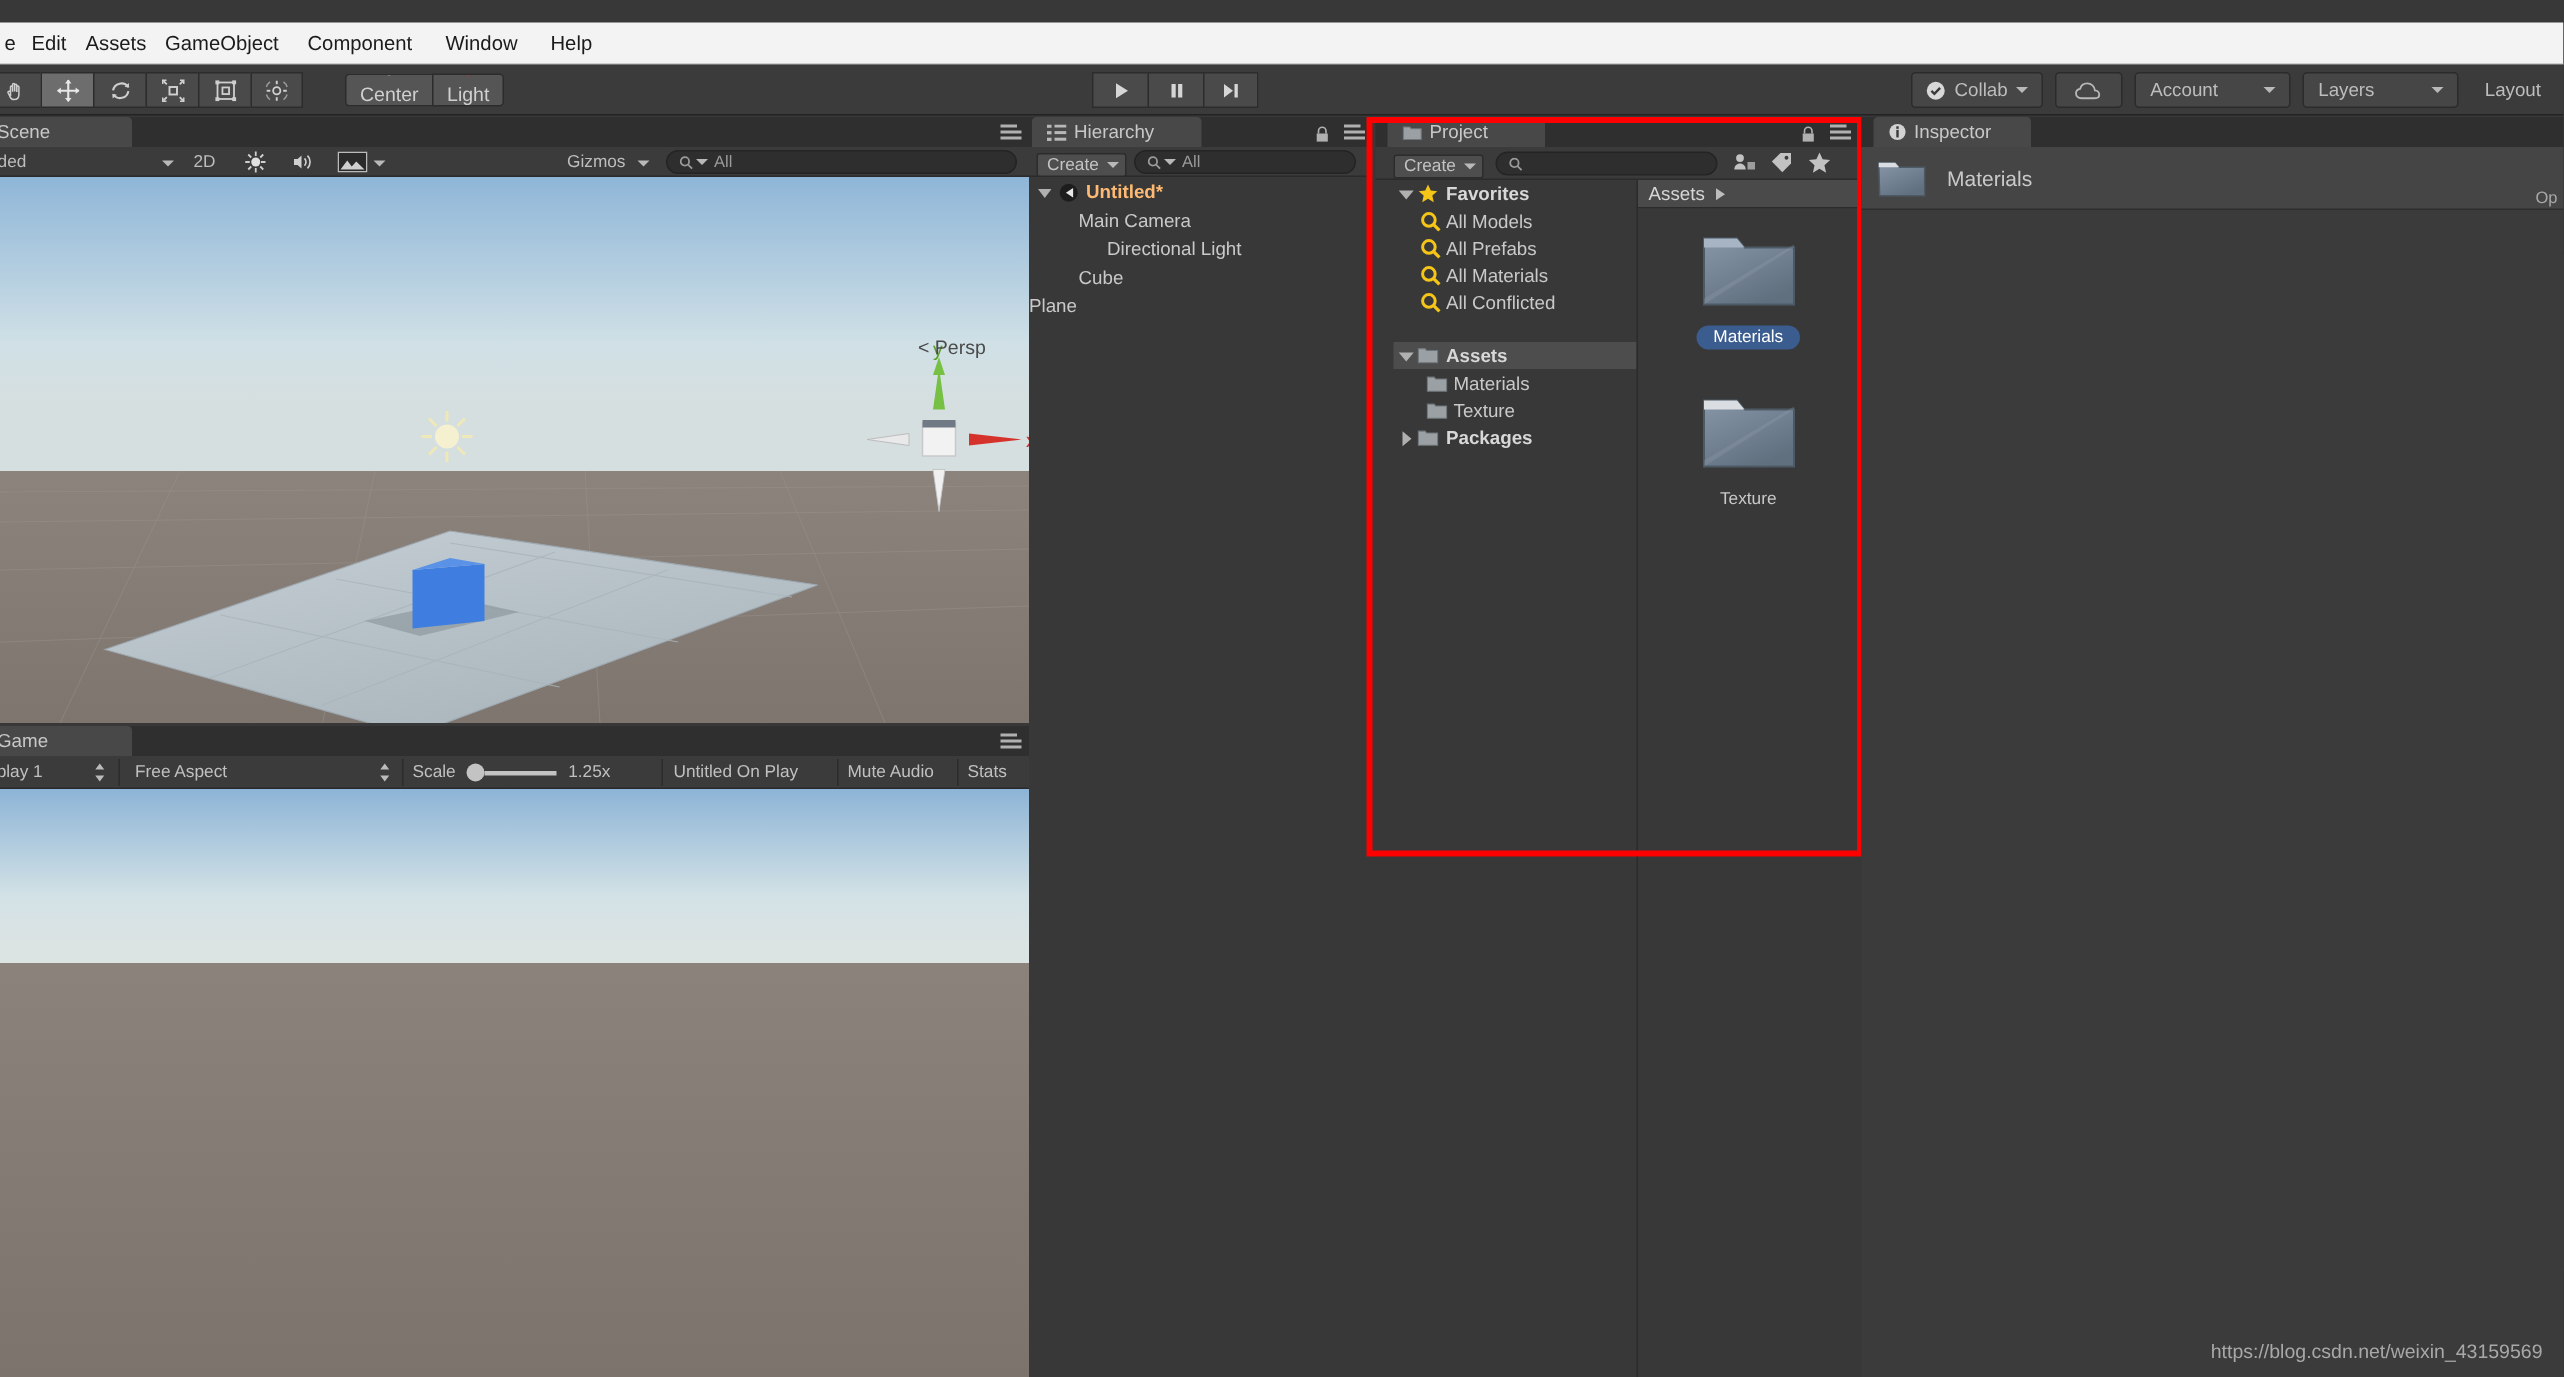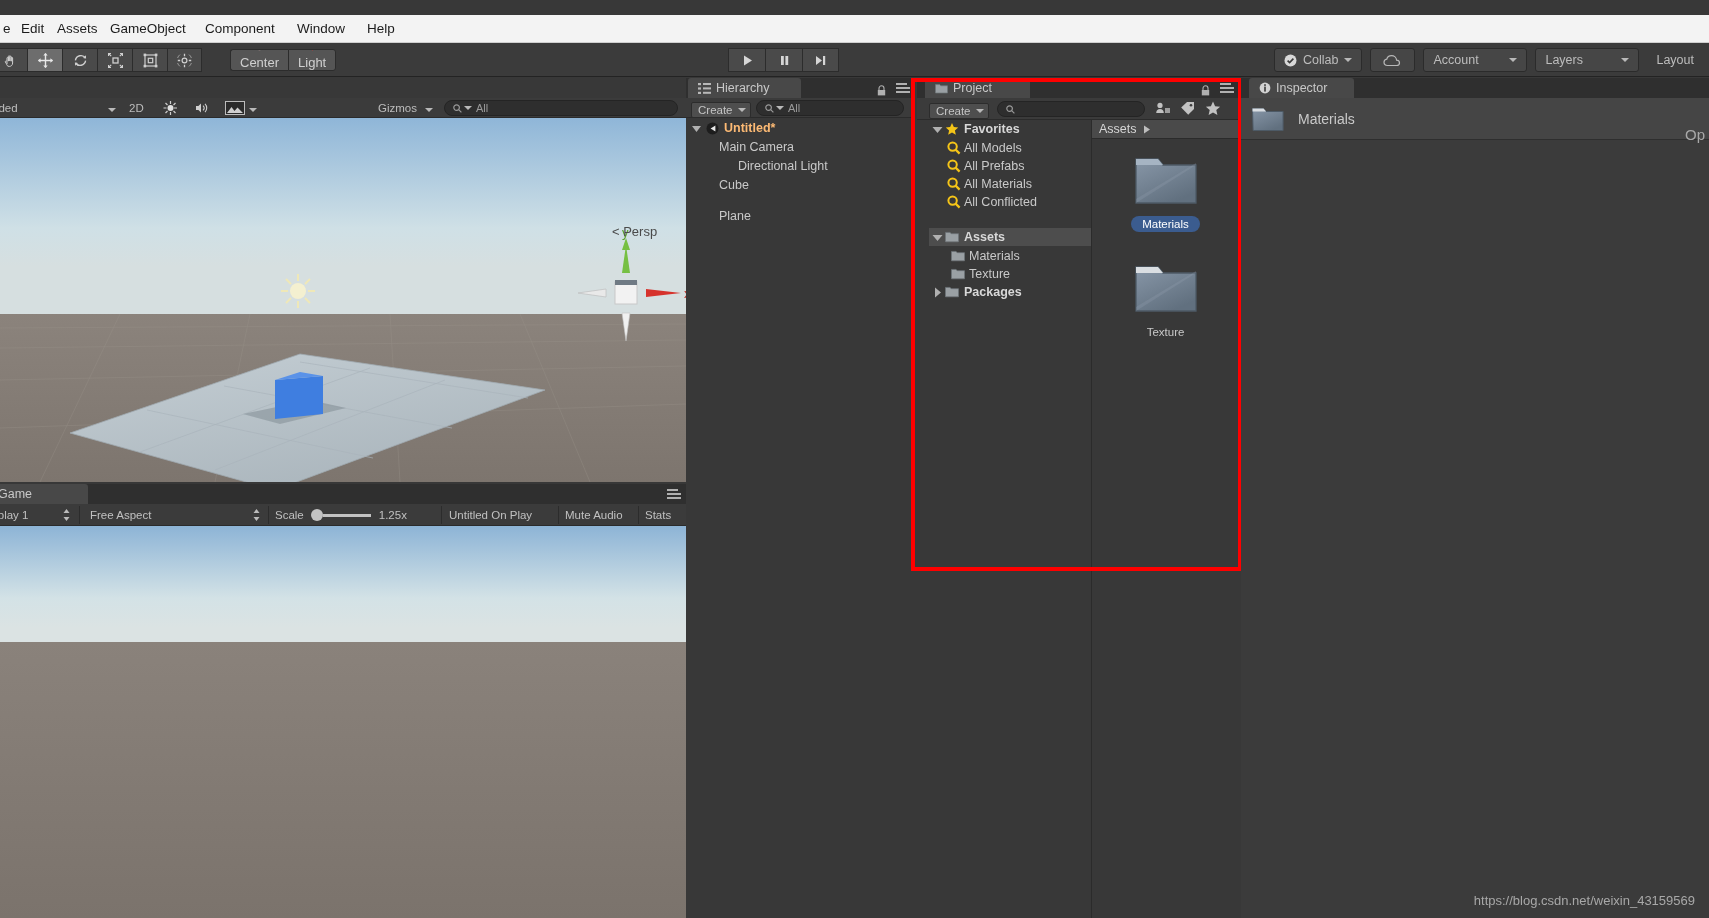--- a/index.html
+++ b/index.html
@@ -106,21 +106,21 @@
 
   .redbox { position:absolute; left:911px; top:78px; width:331px; height:493px;
     border:4px solid #ff0000; pointer-events:none; }
 
   
   #inspector-panel { left:1241px; top:78px; width:468px; height:840px; }
   .insBody { position:absolute; left:0; top:20px; right:0; bottom:0; background:#3b3b3b; }
   .insHead { position:absolute; left:0; top:0; height:42px; width:100%; background:#454545;
     border-bottom:1px solid #2e2e2e; display:flex; align-items:center; gap:13px; padding-left:10px; }
   .insTitle { color:#c9c9c9; font-size:14px; }
-  .insOpen { position:absolute; right:4px; top:28px; color:#a8a8a8; font-size:15px; }
+  .insOpen { position:absolute; right:4px; top:28px; color:#a8a8a8; font-size:11px; }
 
   .watermark { position:absolute; right:14px; bottom:10px; color:#a8a8a8; font-size:13px; }
 </style>
 </head>
 <body>
 
 <div class="root">
 
 
   <div class="menubar">
@@ -239,20 +239,30 @@
         <span>Layers</span>
         <span class="caret"></span>
       </div>
       <div class="rbtn plain">
         <span>Layout</span>
       </div>
     </div>
   </div>
 
   <div class="panel" id="scene-panel">
+    <div class="ptabstrip">
+      <div class="ptab" style="left:-12px;width:100px">
+        <span>Scene</span>
+      </div>
+      <div class="burger" style="top:5px">
+          <i></i>
+          <i></i>
+          <i></i>
+        </div>
+    </div>
 
     <div class="sceneToolbar2">
       <div class="stItem" style="left:-8px">
         <span>aded</span>
       </div>
       <div class="stItem" style="left:108px">
         <span class="caret" style="display:inline-block;margin-top:9px"></span>
       </div>
       <div class="stItem" style="left:129px">
         <span>2D</span>
@@ -511,21 +521,21 @@
           </svg>
         <svg width="13" height="13" viewBox="0 0 13 13">
             <circle cx="6.5" cy="6.5" r="6" fill="#1d1d1d"></circle>
             <path d="M9.4 3.4L4.6 6.5l4.8 3.1z" fill="#e8e8e8"></path>
           </svg>
         <span>Untitled*</span>
       </div>
       <div class="hrow" style="top:19px;padding-left:33px">Main Camera</div>
       <div class="hrow" style="top:38px;padding-left:52px">Directional Light</div>
       <div class="hrow" style="top:57px;padding-left:33px">Cube</div>
-      <div class="hrow" style="top:88px;padding-left:33px">Plane</div>
+      <div class="hrow" style="top:76px;">Plane</div>
     </div>
   </div>
 
   <div class="panel" id="project-panel">
     <div class="ptabstrip">
       <div class="ptab" style="left:8px;width:105px">
         <svg width="13" height="11" viewBox="0 0 13 11">
           <path d="M0.5 1.6h4.3l1 1.2h6.7V10H0.5z" fill="#9aa0a4" stroke="#6f757a" stroke-width="0.7"></path>
         </svg>
         <span>Project</span>

